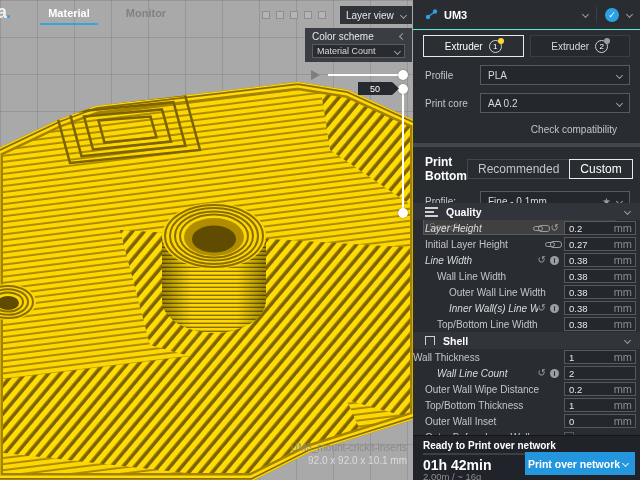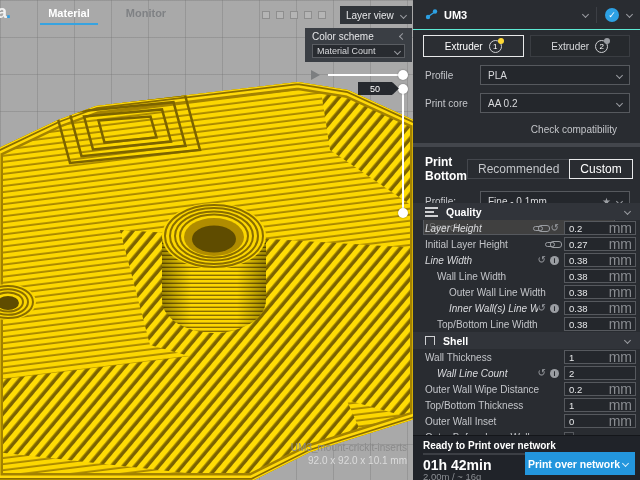--- a/index.html
+++ b/index.html
@@ -112,21 +112,21 @@
   .r-icons { display:flex; align-items:center; gap:4px; margin-right:5px; }
   .i-revert { color:#9a9da2; font-size:10px; line-height:10px; cursor:pointer; }
   .i-info { width:9px; height:9px; border-radius:50%; background:#9a9da2; color:#24272c;
     font-size:7px; font-weight:bold; display:flex; align-items:center; justify-content:center; }
   .i-link { width:10px; height:5px; border:1px solid #9a9da2; border-radius:3px; position:relative; margin-right:4px; }
   .i-link::before { content:""; position:absolute; left:4px; top:-2px; width:10px; height:5px;
     border:1px solid #9a9da2; border-radius:3px; }
   .val-box { width:72px; height:14px; background:#24272c; border:1px solid #56595e;
     display:flex; align-items:center; padding:0 3px 0 4px; cursor:text; }
   .val-box .v { flex:1; font-size:9.5px; color:#e6e7e9; }
-  .val-box .u { font-size:14px; color:#8a8d92; }
+  .val-box .u { font-size:11px; color:#8a8d92; }
   .cbx { width:10px; height:10px; background:#24272c; border:1px solid #56595e; margin-right:62px; cursor:pointer; }
 
   .i-quality { width:13px; height:2px; background:#cfd0d3; position:relative; margin:0 0 8px 0; }
   .i-quality::before { content:""; position:absolute; left:0; top:4px; width:9px; height:2px; background:#cfd0d3; }
   .i-quality::after { content:""; position:absolute; left:0; top:8px; width:13px; height:2px; background:#cfd0d3; }
   .i-shell { width:10px; height:9px; border:1.5px solid #cfd0d3; border-bottom:none; }
 
   .sb-footer { position:absolute; left:0; right:0; bottom:0; height:45px; background:#202329;
     border-top:1px solid #14161a; }
   .sbf-status { position:absolute; left:10px; top:4px; font-size:10px; font-weight:bold; color:#fff; }
@@ -392,21 +392,21 @@
           <span class="v">0.38</span>
           <span class="u">mm</span>
         </div>
       </div>
       <div class="sec-header">
         <span class="i-shell"></span>
         <span class="s-lbl">Shell</span>
         <span class="chev"></span>
       </div>
       <div class="set-row">
-        <span class="r-lbl" style="padding-left: 12px;">Wall Thickness</span>
+        <span class="r-lbl" style="">Wall Thickness</span>
         <span class="r-icons"></span>
         <div class="val-box">
           <span class="v">1</span>
           <span class="u">mm</span>
         </div>
       </div>
       <div class="set-row">
         <span class="r-lbl it" style="padding-left: 24px;">Wall Line Count</span>
         <span class="r-icons">
           <span class="i-revert">↺</span>

